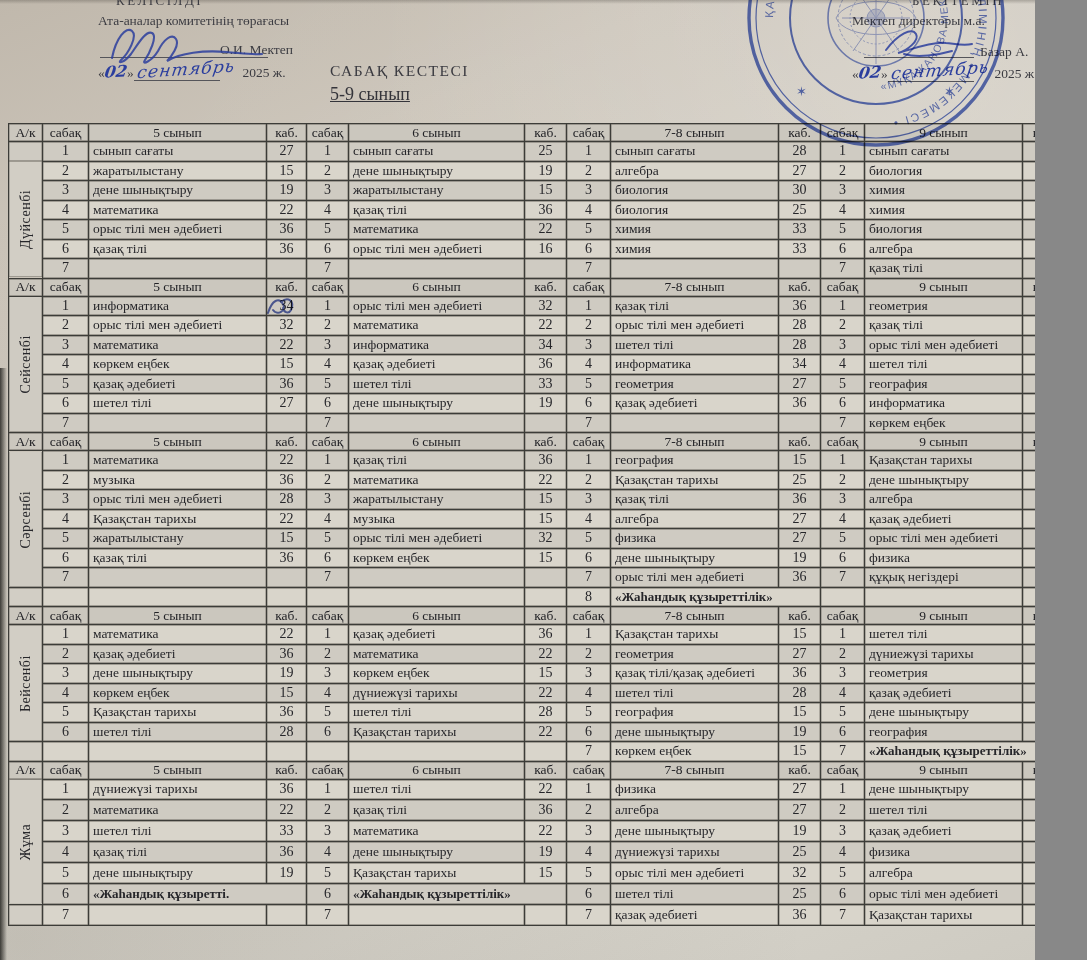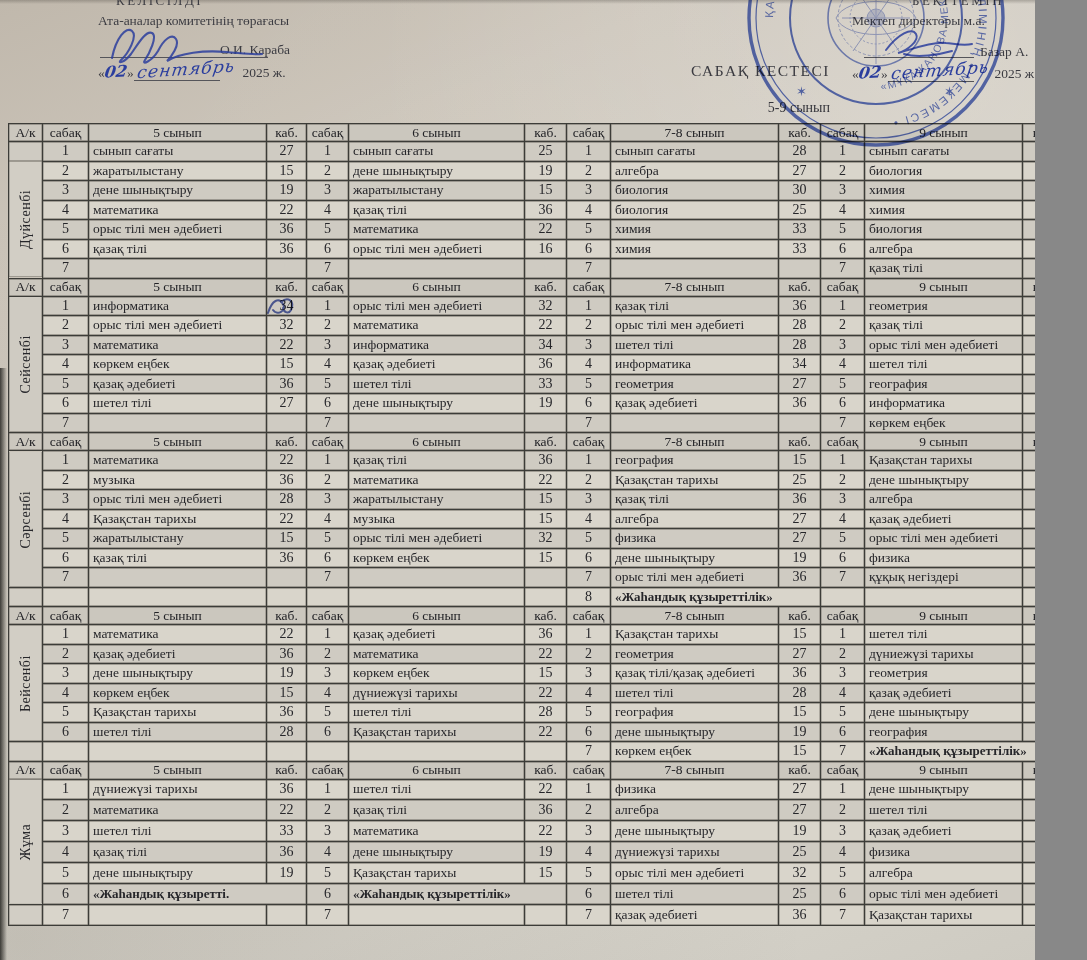--- a/index.html
+++ b/index.html
@@ -29,24 +29,24 @@
   .sig-name{position:absolute;font-size:13.5px;}
   .sig-underline{position:absolute;border-bottom:1.2px solid #55555a;}
   .daterow{position:relative;font-size:13.5px;white-space:nowrap;}
   .hand{font-family:"DejaVu Serif",serif;font-style:italic;color:#2b3e9e;
         display:inline-block;transform:skewX(-12deg) rotate(-4deg);}
   .hand-day{font-size:16px;font-weight:bold;}
   .hand-month{font-size:17px;letter-spacing:1px;margin:0 -14px 0 4px;position:relative;top:-2px;}
   .month-line{display:inline-block;border-bottom:1.1px solid #55555a;}
 
   
-  .doc-title{position:absolute;left:330px;top:62px;width:500px;text-align:right;z-index:3;}
+  .doc-title{position:absolute;left:330px;top:62px;width:500px;text-align:left;z-index:3;}
   .t1{font-size:15.5px;letter-spacing:1.5px;color:#3a3a40;}
   .t2{font-size:14.5px;margin-top:5px;}
-  .t3{font-size:14px;margin-top:20px;}
+  .t3{font-size:18px;margin-top:4px;text-decoration:underline;}
 
   
   .stamp{position:absolute;left:726px;top:-132px;z-index:5;mix-blend-mode:multiply;opacity:.88;pointer-events:none;}
 
   
   table.sched{
     position:absolute;left:8px;top:123px;z-index:2;
     border-collapse:collapse;table-layout:fixed;width:1057px;
     font-size:13.5px;color:#26262a;
   }
@@ -74,21 +74,21 @@
   <div class="edge-left"></div>
 
   <div class="approve ap-left">
     <div class="ap-title">КЕЛІСІЛДІ</div>
     <div class="ap-sub">Ата-аналар комитетінің төрағасы</div>
     <div class="sigrow">
       <svg class="sig-svg" style="left:10px;top:-4px" width="160" height="42" viewBox="0 0 160 42">
         <path d="M4,34 C8,14 18,2 24,7 C30,12 20,30 13,36 C9,40 16,39 23,30 C30,20 38,6 44,9 C50,12 41,30 37,36 C33,42 44,37 50,27 C56,15 64,9 68,15 C72,21 63,33 59,37 C72,29 96,26 118,28 C132,29 144,31 154,30" fill="none" stroke="#2b3e9e" stroke-width="2.1" stroke-linecap="round" opacity=".85"></path>
       </svg>
       <div class="sig-underline" style="left:2px;top:29px;width:168px;"></div>
-      <div class="sig-name" style="left:122px;top:14px;">О.И. Караба</div>
+      <div class="sig-name" style="left:122px;top:14px;">О.И. Мектеп</div>
     </div>
     <div class="daterow" style="margin-top:2px;">
       <span>«</span><span class="hand hand-day">02</span><span>»</span><span class="month-line"><span class="hand hand-month">сентябрь</span></span><span style="margin-left:22px;">2025 ж.</span>
     </div>
   </div>
 
   <div class="approve ap-right">
     <div class="ap-title">БЕКІТЕМІН</div>
     <div class="ap-sub">Мектеп директоры м.а.</div>
     <div class="sigrow">

